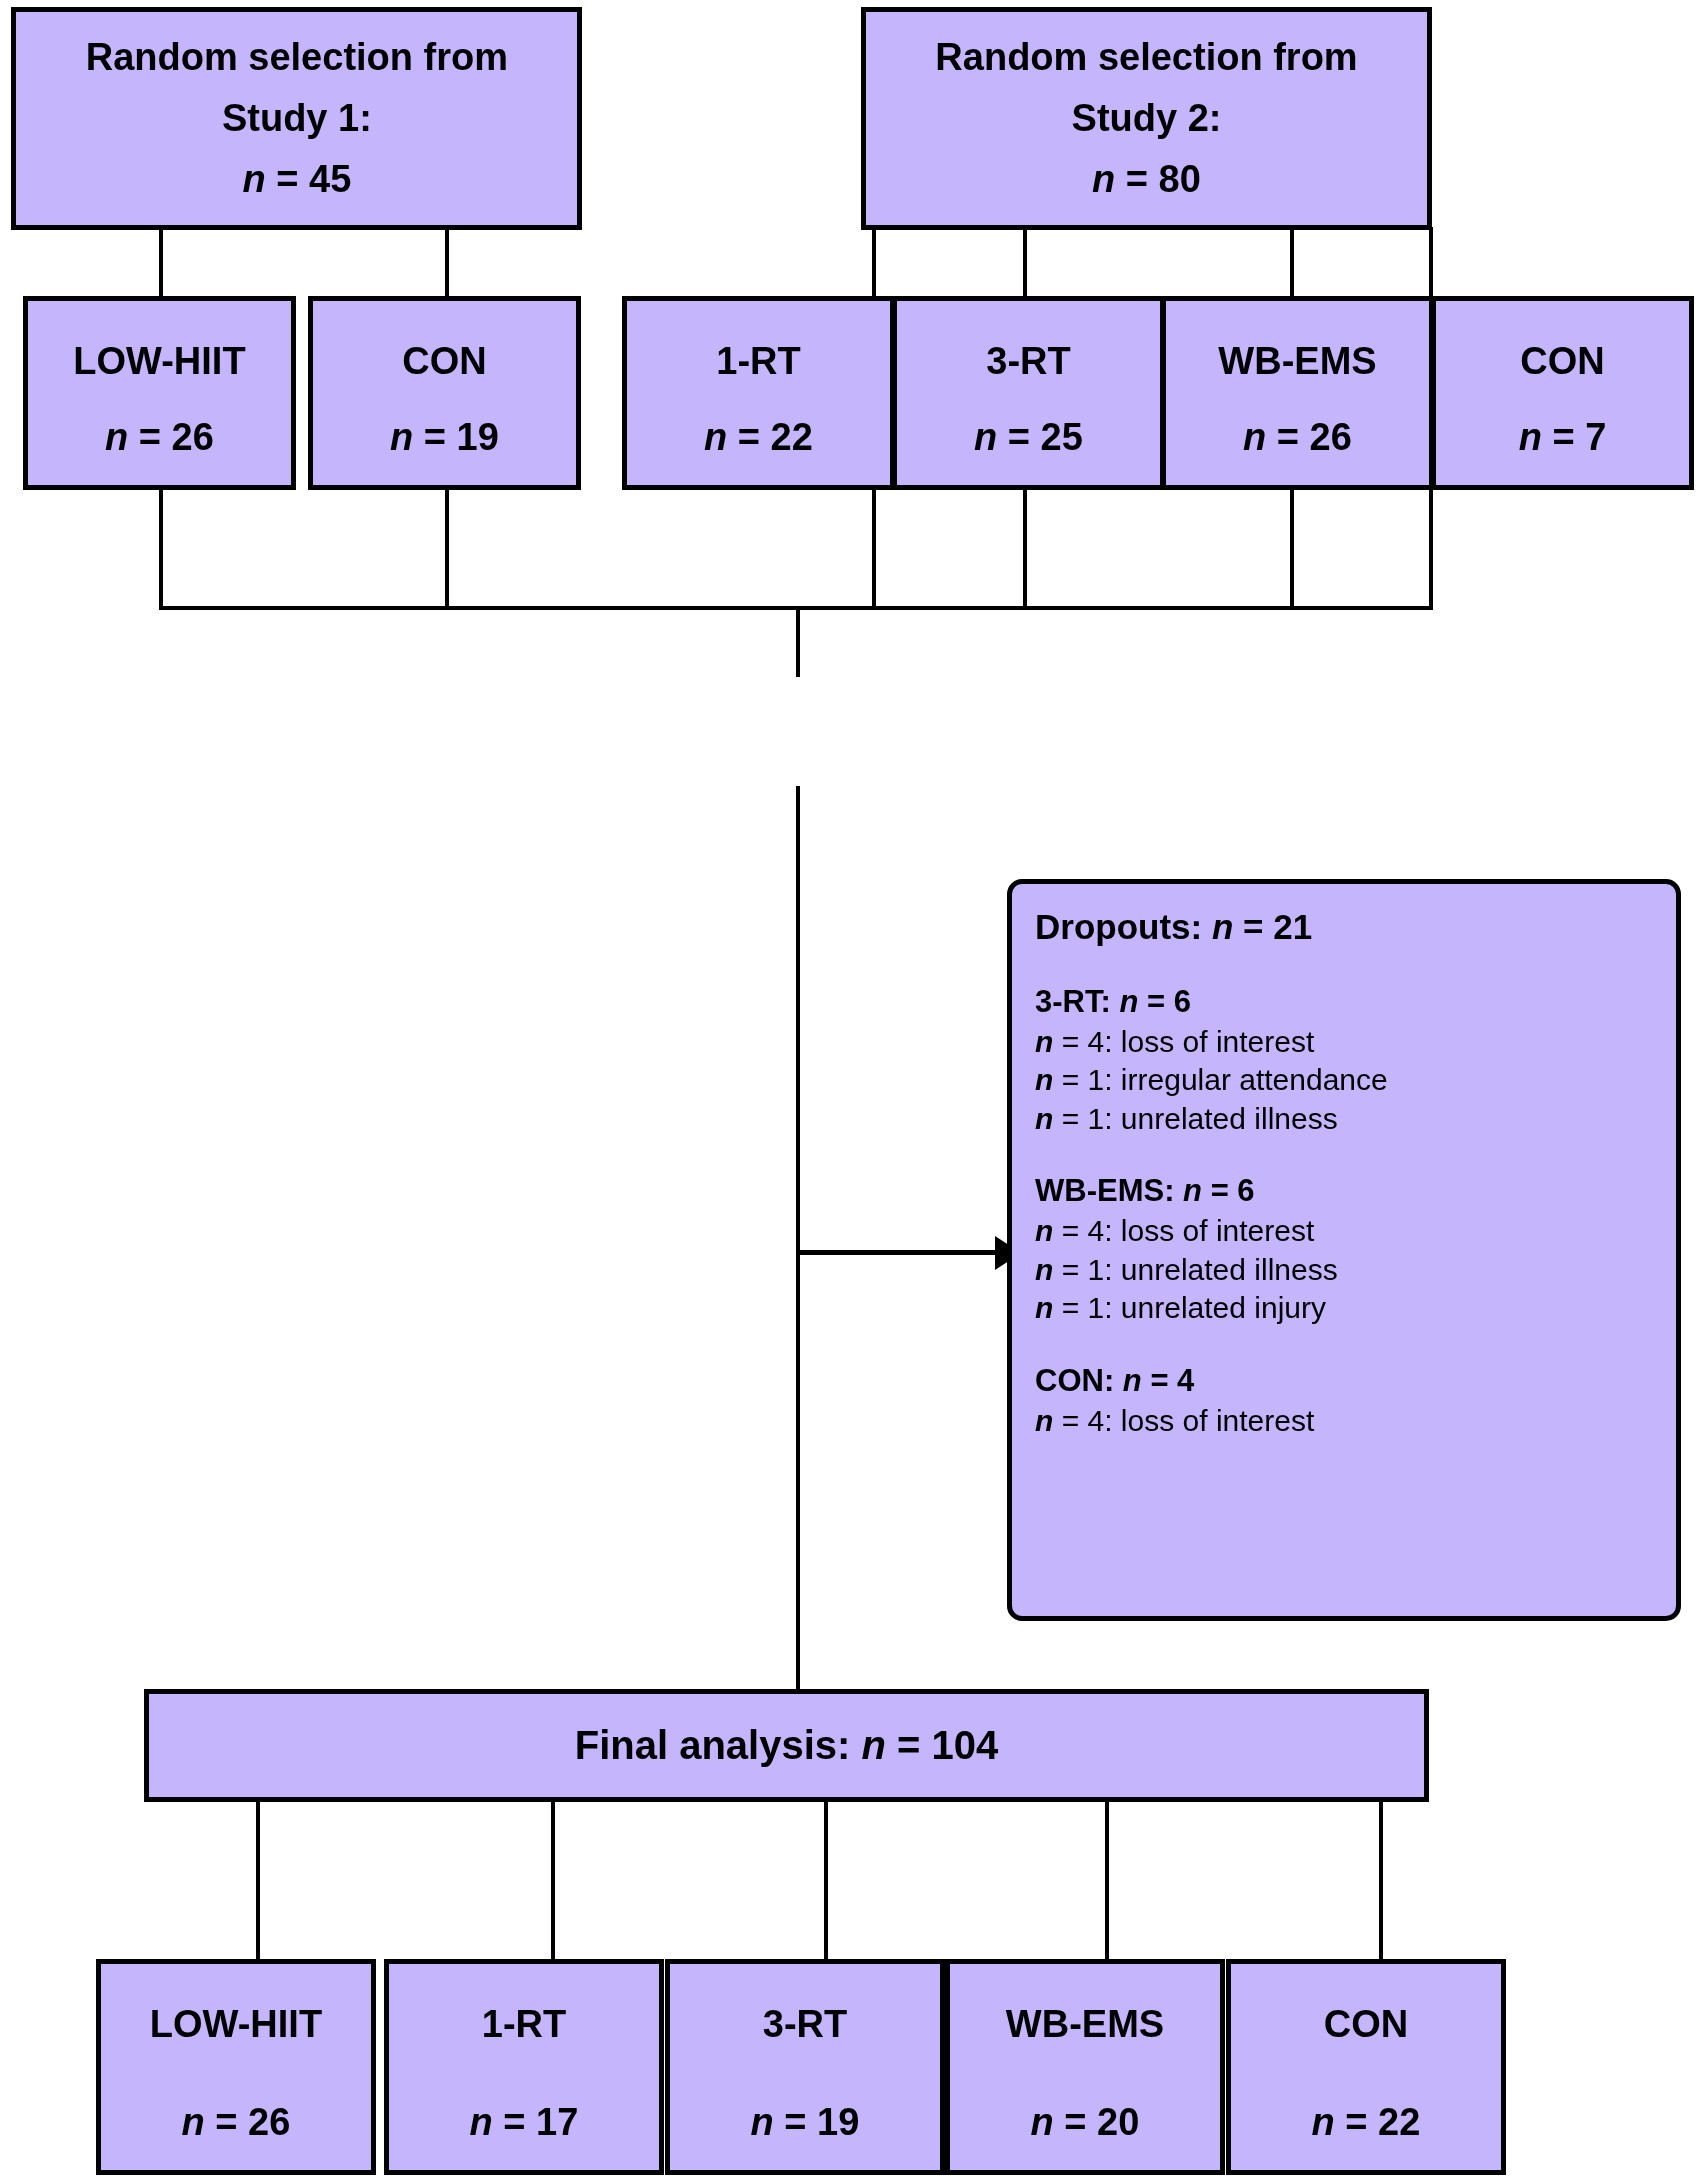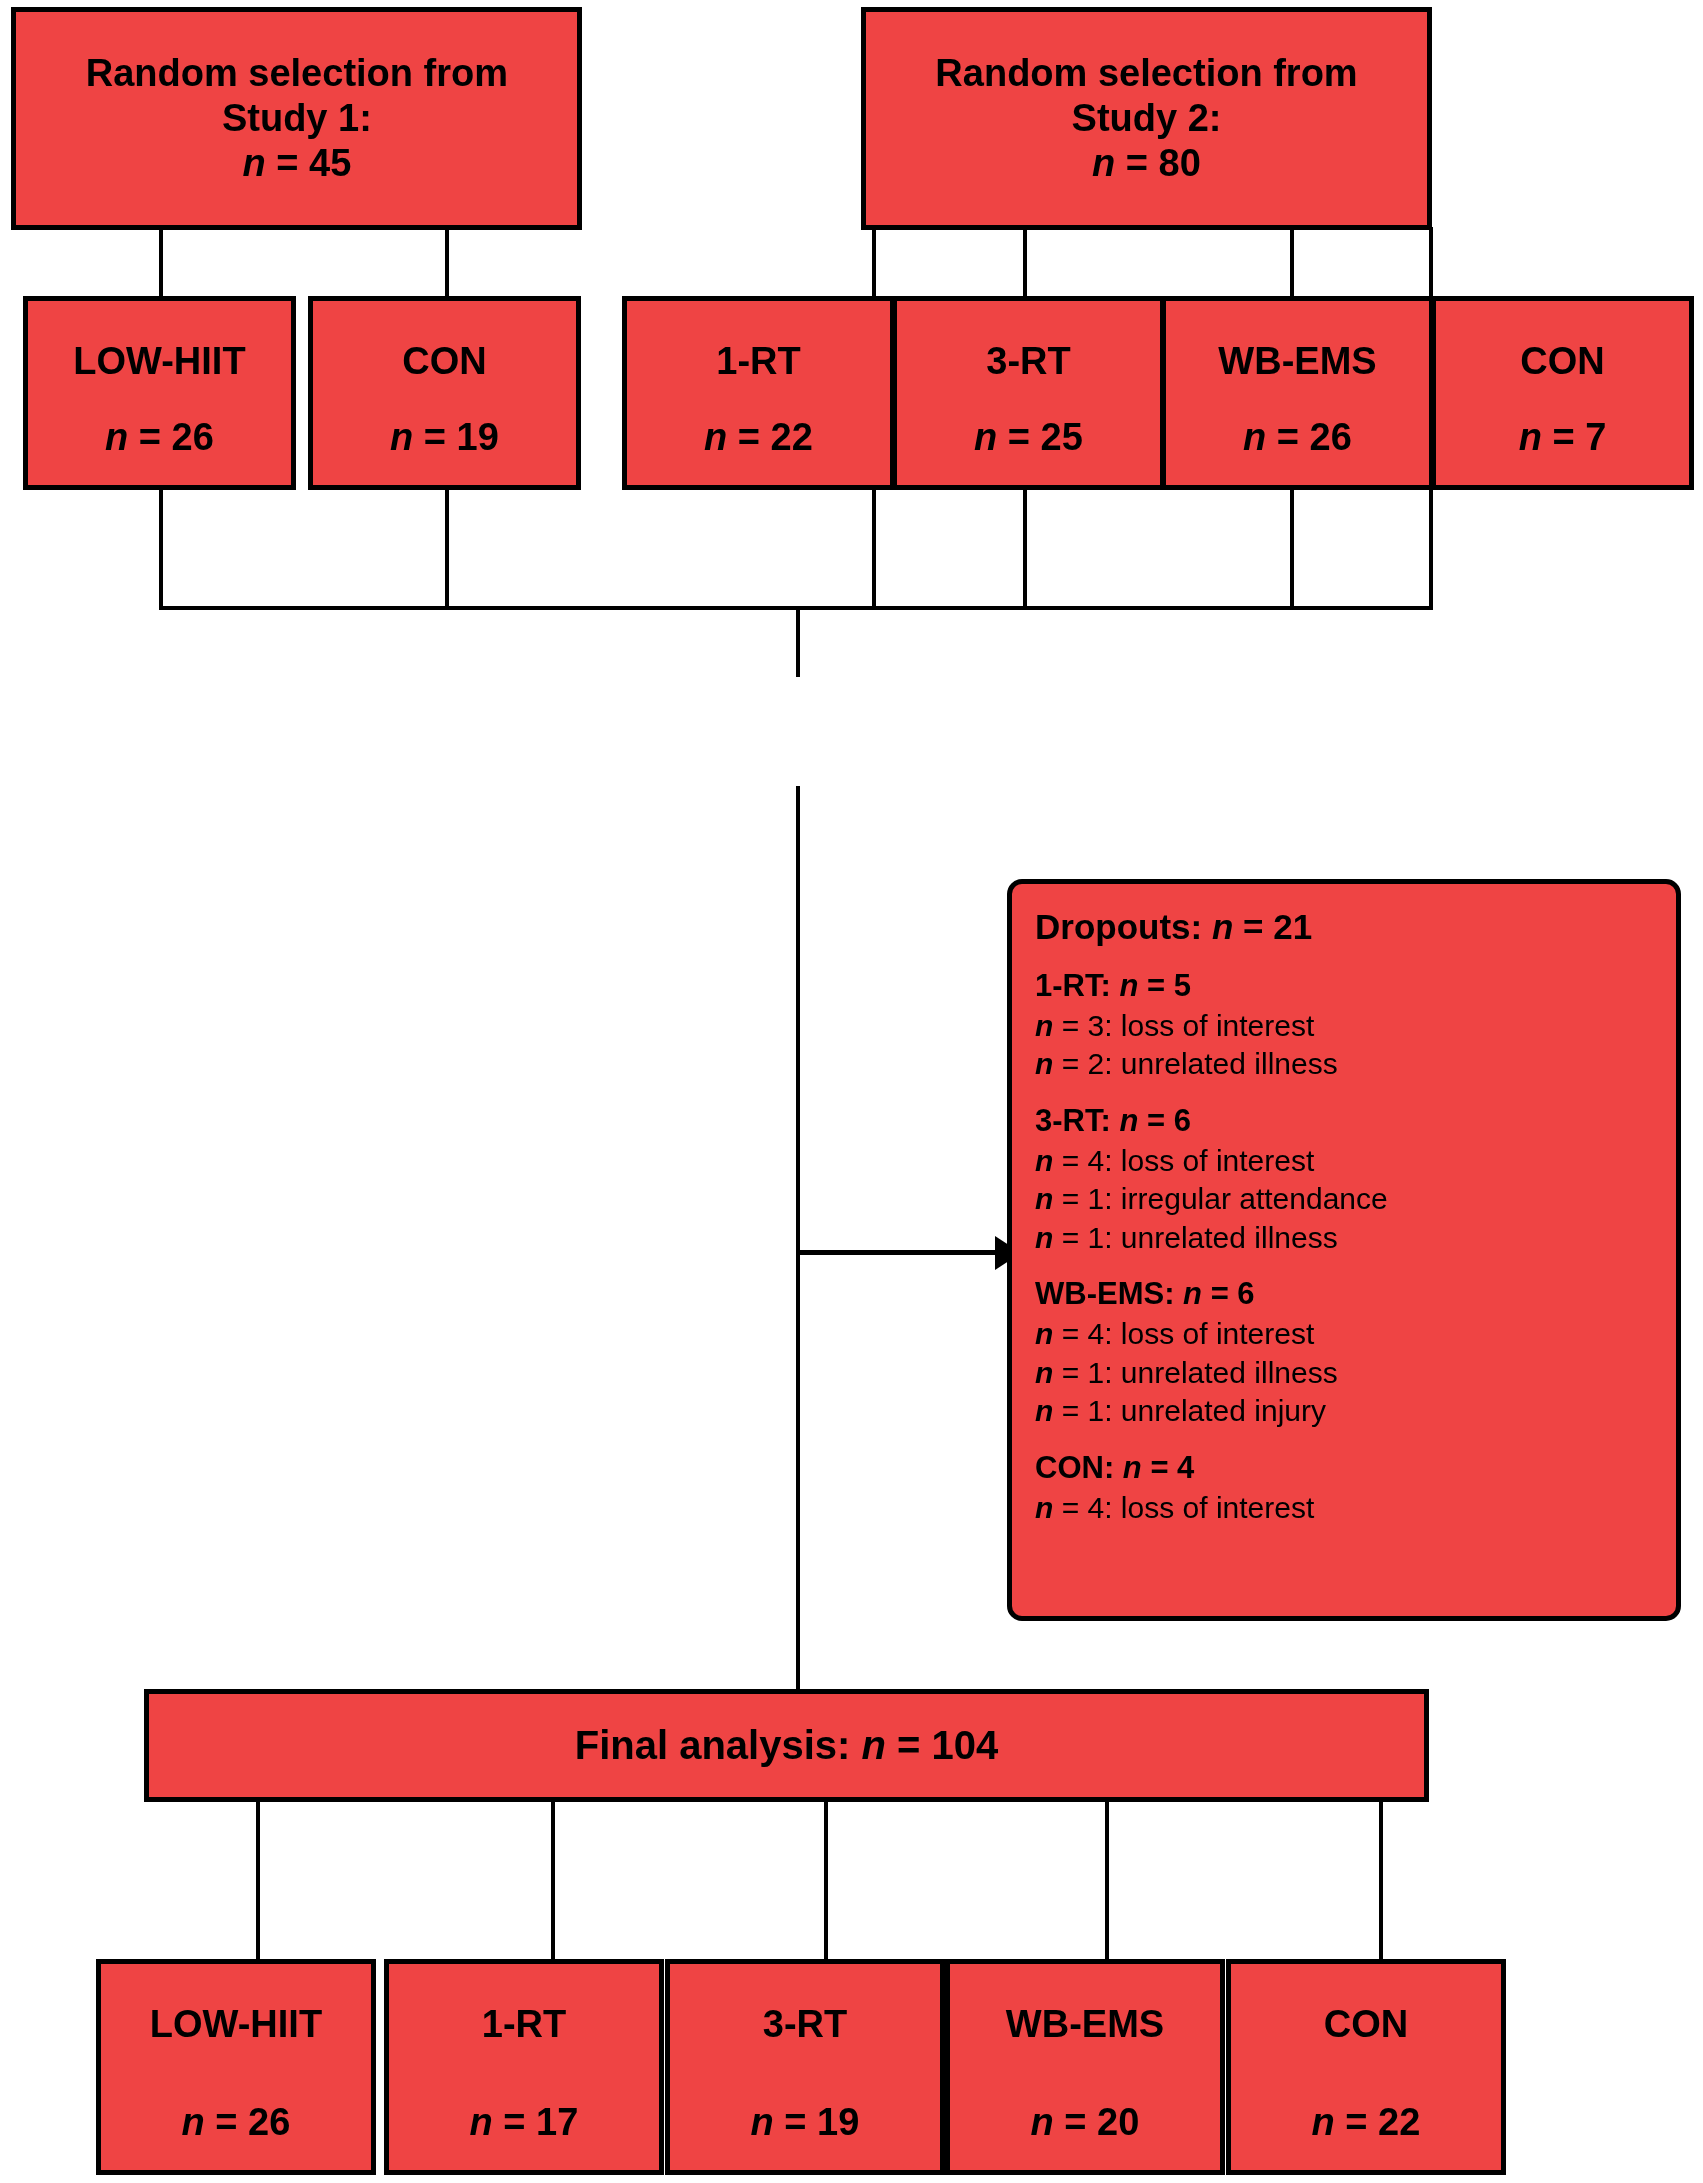--- a/index.html
+++ b/index.html
@@ -15,30 +15,31 @@
     width: 1704px;
     height: 2183px;
     background: #ffffff;
     overflow: hidden;
   }
 
   
   .box {
     position: absolute;
     box-sizing: border-box;
-    background: #ef4444;
+    background: #c4b5fd;
     border: 5.1px solid #000000;
     display: flex;
     flex-direction: column;
     align-items: center;
     justify-content: center;
     text-align: center;
     color: #000000;
     font-weight: bold;
     line-height: 1.18;
+    gap: 16px;
   }
   .box .ln {
     display: block;
     white-space: nowrap;
   }
   .box .n-italic { font-style: italic; font-weight: bold; }
 
   
   .hdr { font-size: 38px; }
 
@@ -186,25 +187,20 @@
 
   <div class="vline" style="left:796px; top:786px; height:906px;"></div>
 
   <div class="arrow-line" style="left:798px; top:1250px; width:201px;"></div>
   <div class="arrow-head" style="left:995px; top:1236px;"></div>
 
   <div class="box dropouts" style="left:1007px; top:879px; width:674px; height:742px;">
 
     <div class="d-title"><span>Dropouts: </span><i class="n-italic">n</i><span> = 21</span></div>
 
-    <div class="d-group">
-      <div class="d-head"><span>1-RT: </span><i class="n-italic">n</i><span> = 5</span></div>
-      <div class="d-item"><i class="n-italic">n</i><span> = 3: loss of interest</span></div>
-      <div class="d-item"><i class="n-italic">n</i><span> = 2: unrelated illness</span></div>
-    </div>
 
     <div class="d-group">
       <div class="d-head"><span>3-RT: </span><i class="n-italic">n</i><span> = 6</span></div>
       <div class="d-item"><i class="n-italic">n</i><span> = 4: loss of interest</span></div>
       <div class="d-item"><i class="n-italic">n</i><span> = 1: irregular attendance</span></div>
       <div class="d-item"><i class="n-italic">n</i><span> = 1: unrelated illness</span></div>
     </div>
 
     <div class="d-group">
       <div class="d-head"><span>WB-EMS: </span><i class="n-italic">n</i><span> = 6</span></div>

